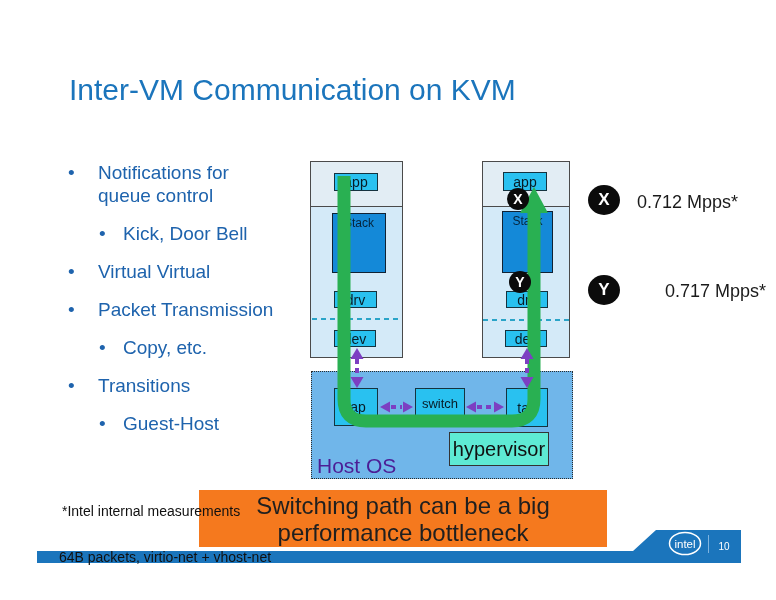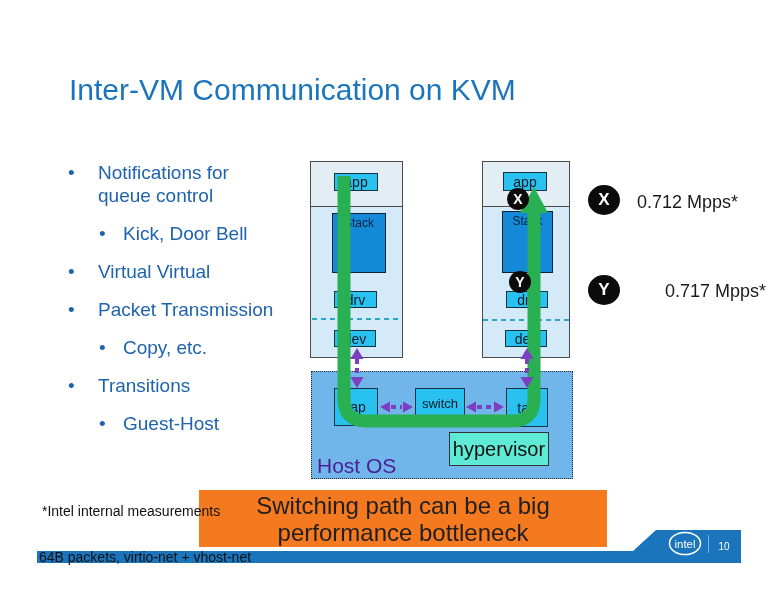--- a/index.html
+++ b/index.html
@@ -58,21 +58,21 @@
   .badge.sm { width:22px; height:22px; font-size:14px; }
   .badge.lg { width:32px; height:30px; font-size:17px; }
   .legend-val { position:absolute; font-size:18px; color:#1a1a1a; line-height:20px; white-space:nowrap; }
 
   .banner {
     position:absolute; left:199px; top:490px; width:408px; height:57px;
     background:#F5791E; z-index:2;
     display:flex; flex-direction:column; align-items:center; justify-content:center;
     font-size:24px; line-height:27px; color:#1f1f1f; text-align:center;
   }
-  .footnote { position:absolute; font-size:14px; color:#101010; z-index:7; white-space:nowrap; }
+  .footnote { position:absolute; font-size:14px; color:#101010; z-index:7; white-space:nowrap;margin-left:20px; }
 </style>
 </head>
 <body>
 
 <div class="slide">
 
   <svg class="footer-svg" viewBox="0 0 776 600">
     <polygon points="37,551 633,551 656,530 741,530 741,563 37,563" fill="#1B75BC"></polygon>
     <ellipse cx="685" cy="543.5" rx="15.5" ry="11" fill="none" stroke="#ffffff" stroke-width="1.5"></ellipse>
     <text x="685" y="548" text-anchor="middle" font-size="11.5" fill="#ffffff" font-family="Liberation Sans, sans-serif">intel</text>

